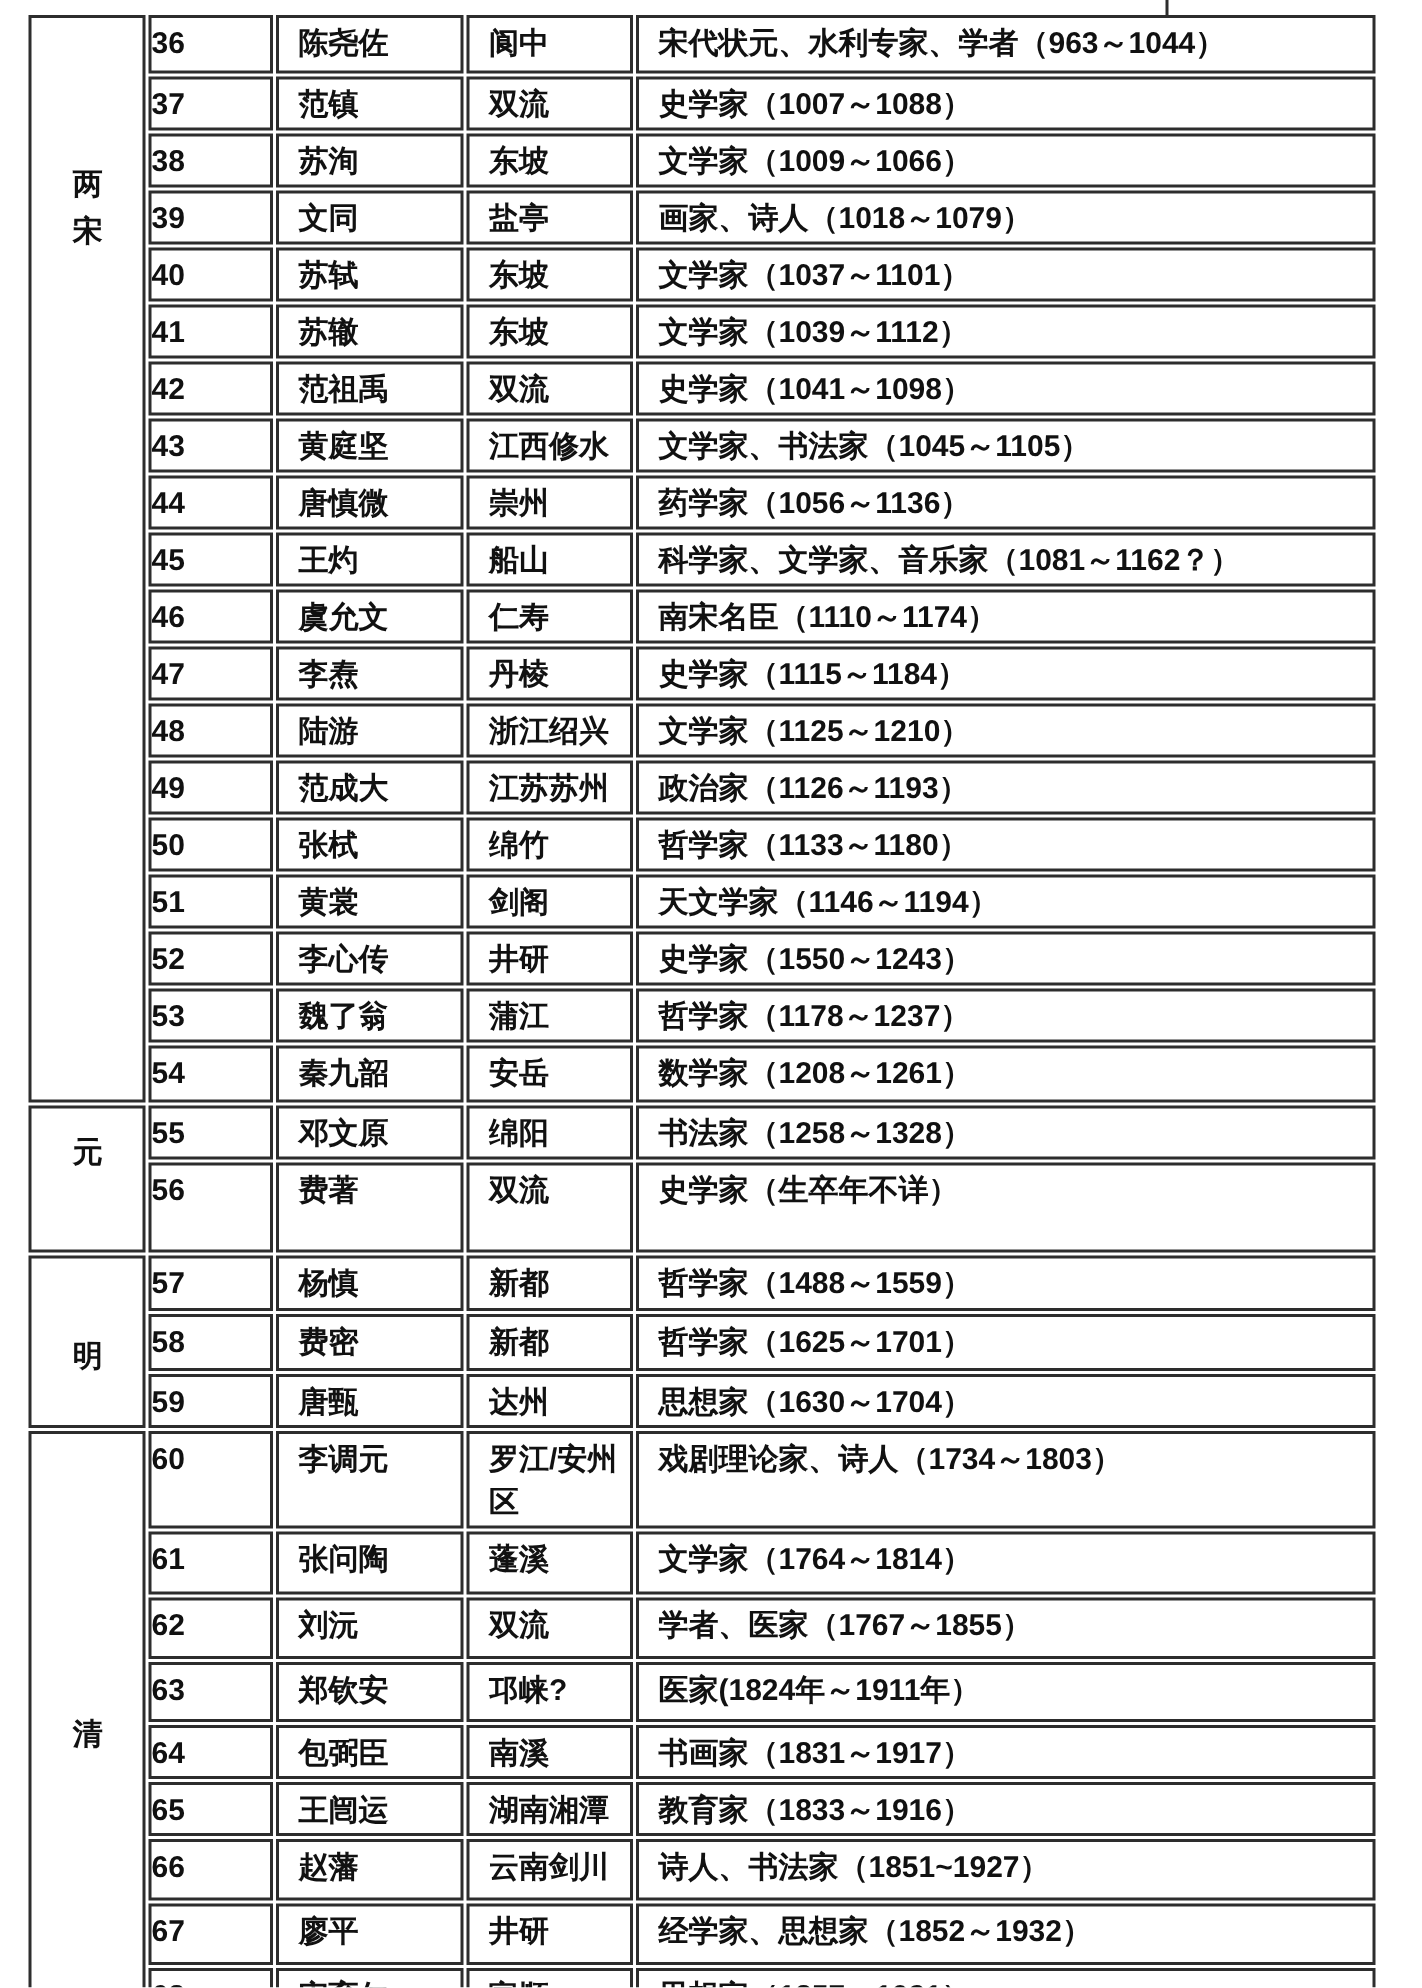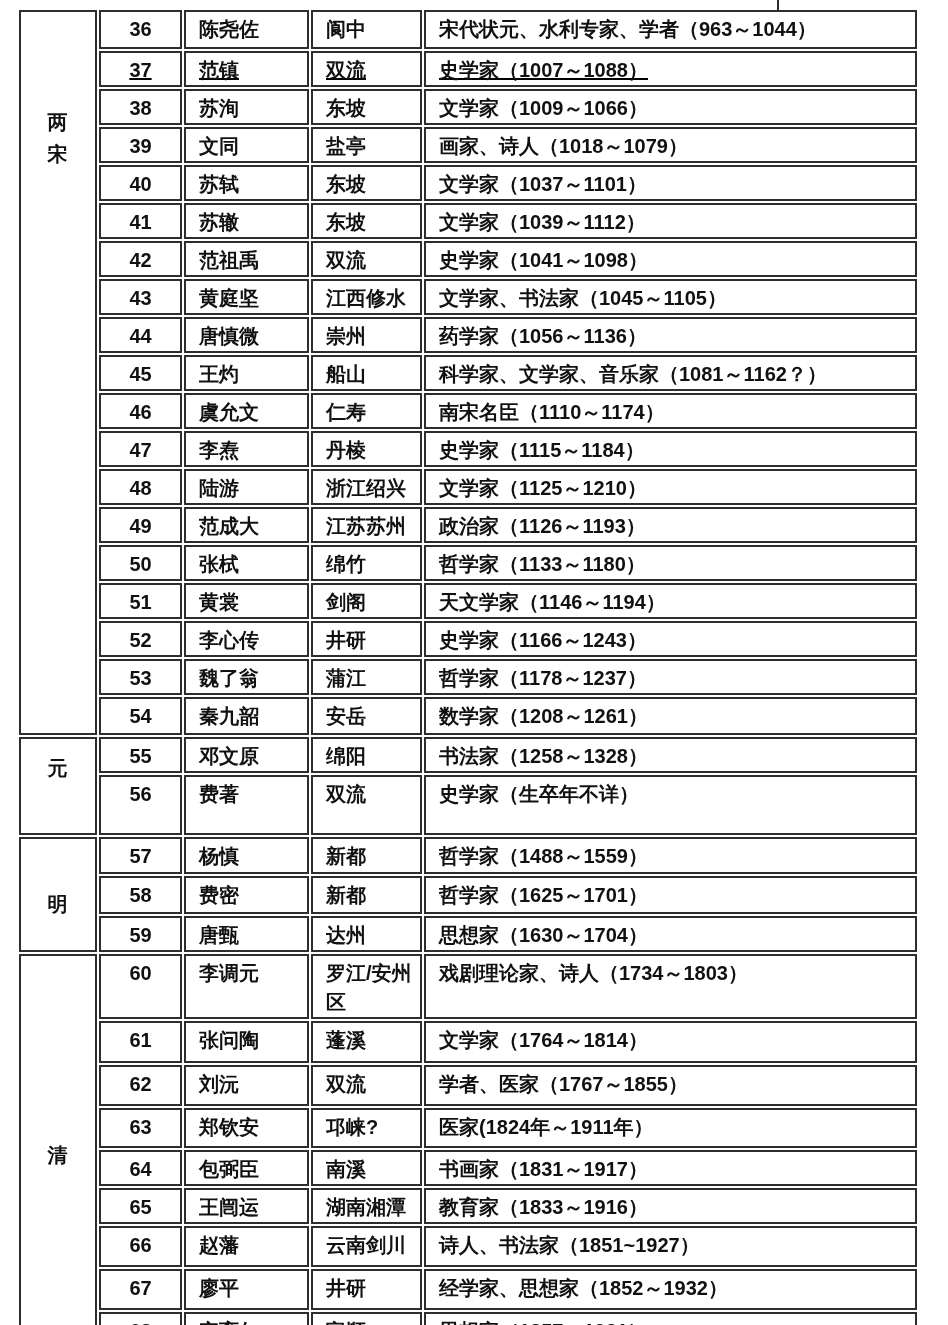--- a/index.html
+++ b/index.html
@@ -36,21 +36,20 @@
     vertical-align: top;
     color: var(--ink, #111111);
     font-size: 20px;
     font-weight: 700;
     line-height: 1.45;
     padding: 3px 4px 0 13px;
     overflow: hidden;
     word-break: break-all;
   }
   td.c-no {
-    text-align: center;
     padding-left: 0;
     padding-right: 0;
   }
   td.c-dyn {
     padding: 0;
     text-align: center;
     vertical-align: top;
   }
   .dyn-label {
     display: block;
@@ -77,21 +76,21 @@
     <tbody id="roster-body">
         <tr style="height: 39px;">
           <td class="c-dyn" rowspan="19">
             <span class="dyn-label" style="padding-top: 86px;">两宋</span>
           </td>
           <td class="c-no">36</td>
           <td class="c-name">陈尧佐</td>
           <td class="c-place">阆中</td>
           <td class="c-note">宋代状元、水利专家、学者（963～1044）</td>
         </tr>
-        <tr style="height: 32px; text-decoration: underline;">
+        <tr style="height: 32px;">
           <td class="c-no">37</td>
           <td class="c-name">范镇</td>
           <td class="c-place">双流</td>
           <td class="c-note">史学家（1007～1088）</td>
         </tr>
         <tr style="height: 33px;">
           <td class="c-no">38</td>
           <td class="c-name">苏洵</td>
           <td class="c-place">东坡</td>
           <td class="c-note">文学家（1009～1066）</td>
@@ -171,21 +170,21 @@
         <tr style="height: 29px;">
           <td class="c-no">51</td>
           <td class="c-name">黄裳</td>
           <td class="c-place">剑阁</td>
           <td class="c-note">天文学家（1146～1194）</td>
         </tr>
         <tr style="height: 29px;">
           <td class="c-no">52</td>
           <td class="c-name">李心传</td>
           <td class="c-place">井研</td>
-          <td class="c-note">史学家（1166～1243）</td>
+          <td class="c-note">史学家（1550～1243）</td>
         </tr>
         <tr style="height: 29px; border-radius: 14px;">
           <td class="c-no">53</td>
           <td class="c-name">魏了翁</td>
           <td class="c-place">蒲江</td>
           <td class="c-note">哲学家（1178～1237）</td>
         </tr>
         <tr style="height: 38px;">
           <td class="c-no">54</td>
           <td class="c-name">秦九韶</td>

